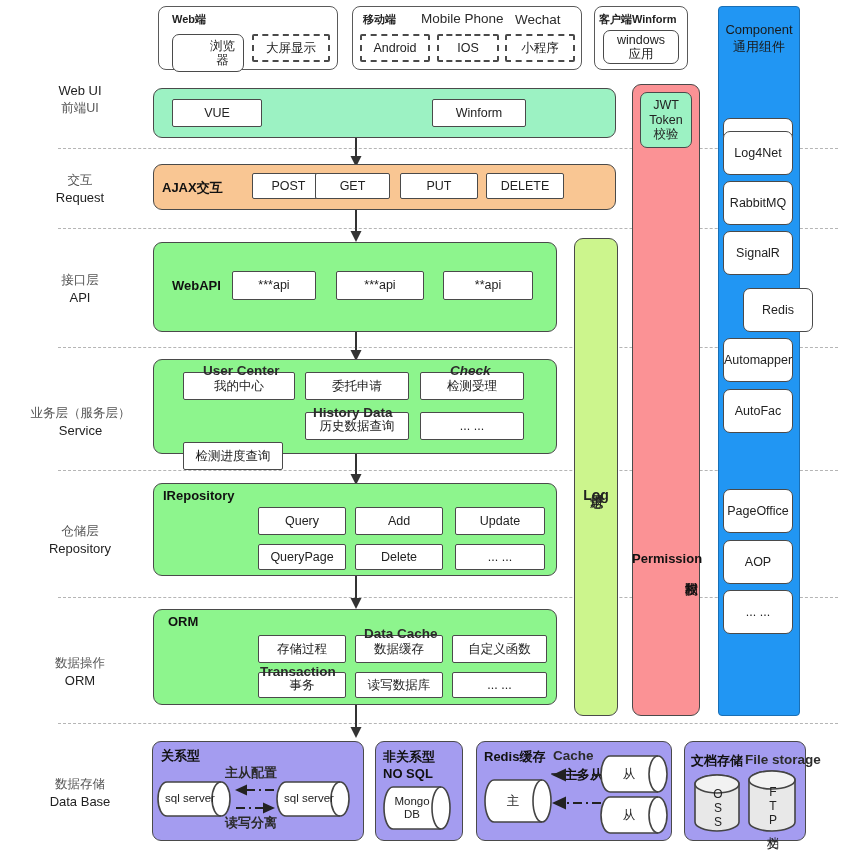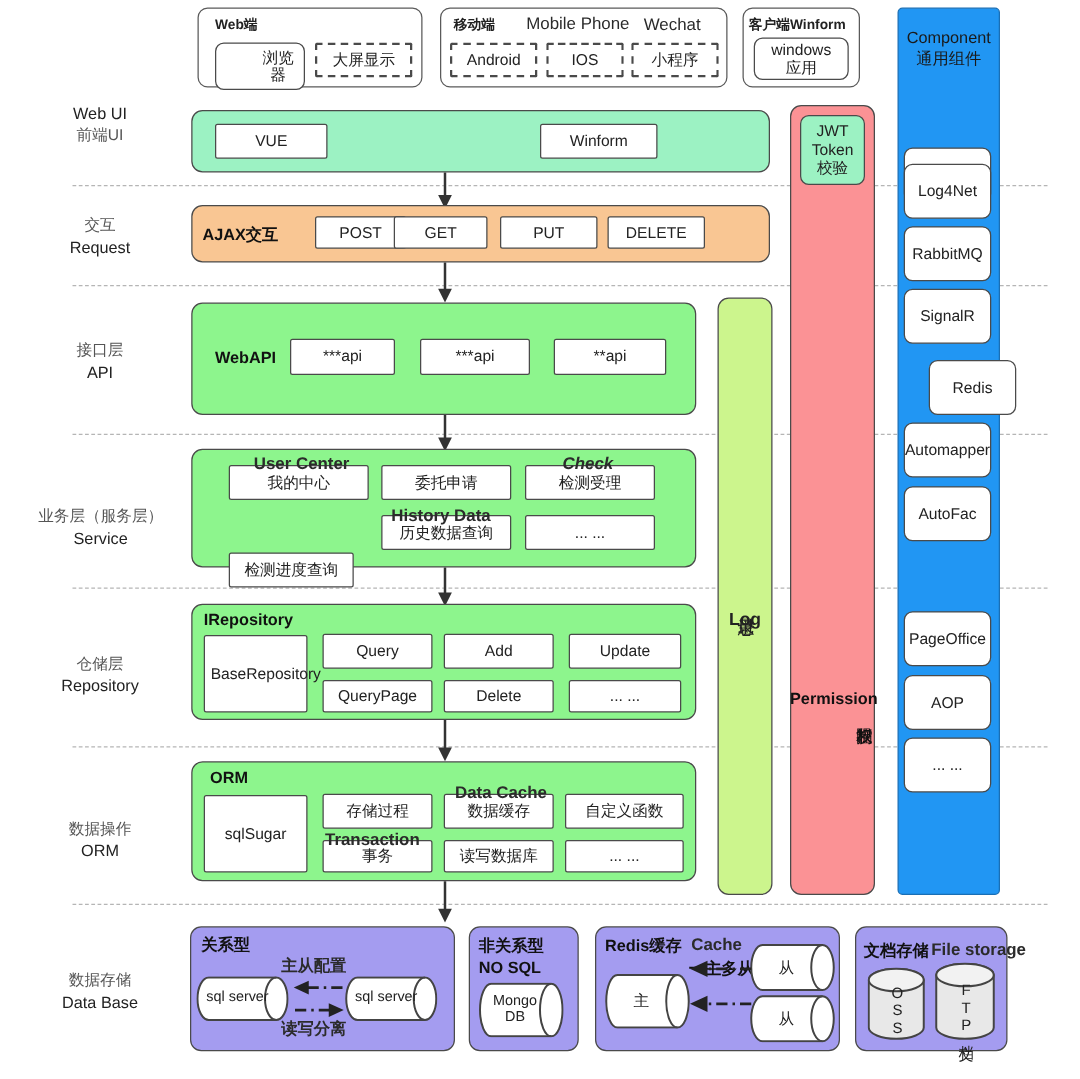--- a/index.html
+++ b/index.html
@@ -240,40 +240,36 @@
 
   <div class="abs arrow" style="left:349px; top:454px; width:14px; height:32px;">
     <svg width="14" height="32">
         <line x1="7" y1="0" x2="7" y2="21" stroke="#333" stroke-width="2"></line>
         <polygon points="7,31 1.5,20 12.5,20" fill="#333"></polygon>
       </svg>
   </div>
 
   <div class="abs band band-green" style="left:153px; top:483px; width:404px; height:93px;"></div>
   <div class="band-title" style="left:163px; top:488px;">IRepository</div>
-  <div class="abs chip" style="left:163px; top:508px; width:83px; height:62px; flex-direction:column;">
-    <span style="display:block; width:72px;">BaseRepository</span>
-  </div>
   <div class="abs chip" style="left:258px; top:507px; width:88px; height:28px;">Query</div>
   <div class="abs chip" style="left:355px; top:507px; width:88px; height:28px;">Add</div>
   <div class="abs chip" style="left:455px; top:507px; width:90px; height:28px;">Update</div>
   <div class="abs chip" style="left:258px; top:544px; width:88px; height:26px;">QueryPage</div>
   <div class="abs chip" style="left:355px; top:544px; width:88px; height:26px;">Delete</div>
   <div class="abs chip" style="left:455px; top:544px; width:90px; height:26px;">... ...</div>
 
   <div class="abs arrow" style="left:349px; top:576px; width:14px; height:34px;">
     <svg width="14" height="34">
         <line x1="7" y1="0" x2="7" y2="23" stroke="#333" stroke-width="2"></line>
         <polygon points="7,33 1.5,22 12.5,22" fill="#333"></polygon>
       </svg>
   </div>
 
   <div class="abs band band-green" style="left:153px; top:609px; width:404px; height:96px;"></div>
   <div class="band-title" style="left:168px; top:614px;">ORM</div>
-  <div class="abs chip" style="left:163px; top:636px; width:83px; height:62px;">sqlSugar</div>
   <div class="abs chip" style="left:258px; top:635px; width:88px; height:28px;">存储过程</div>
   <div class="abs chip" style="left:355px; top:635px; width:88px; height:28px;">数据缓存</div>
   <div class="abs chip" style="left:452px; top:635px; width:95px; height:28px;">自定义函数</div>
   <div class="abs chip" style="left:258px; top:672px; width:88px; height:26px;">事务</div>
   <div class="abs chip" style="left:355px; top:672px; width:88px; height:26px;">读写数据库</div>
   <div class="abs chip" style="left:452px; top:672px; width:95px; height:26px;">... ...</div>
   <div class="anno anno-b" style="left:364px; top:626px;">Data Cache</div>
   <div class="anno anno-b" style="left:260px; top:664px;">Transaction</div>
 
   <div class="abs arrow" style="left:349px; top:705px; width:14px; height:34px;">

